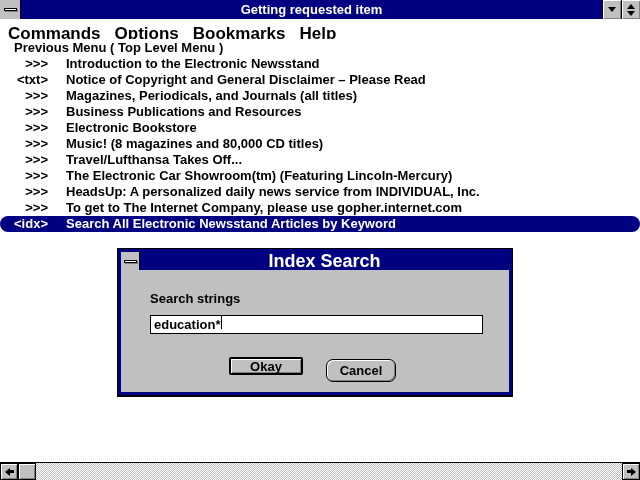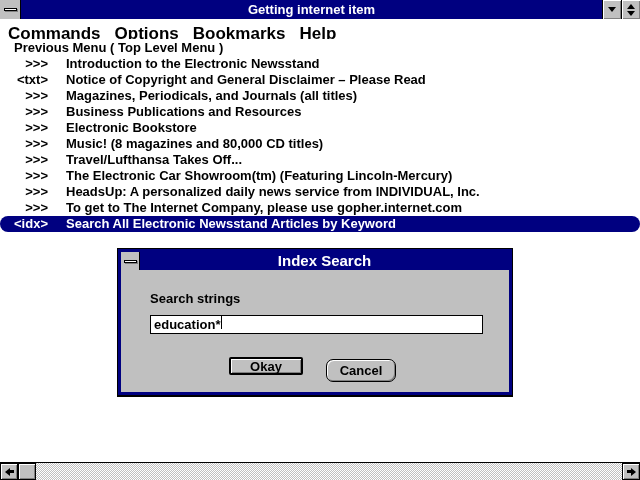--- a/index.html
+++ b/index.html
@@ -55,21 +55,21 @@
     position:absolute; left:117px; top:248px; width:396px; height:148px;
     background:#000080; border:1px solid #000; padding:3px;
     box-shadow:0 1px 0 #000; z-index:5;
   }
   .dialog-inner { position:relative; width:100%; height:100%; background:#c0c0c0; }
   .dlg-titlebar { height:18px; background:#000080; display:flex; align-items:stretch; }
   .dlg-sysbox {
     width:19px; background:#c0c0c0; border-right:1px solid #000;
     display:flex; align-items:center; justify-content:center;
   }
-  .dlg-title { flex:1; color:#fff; font-size:15px; text-align:center; line-height:18px; }
+  .dlg-title { flex:1; color:#fff; font-size:18px; text-align:center; line-height:18px; }
   .dlg-label { position:absolute; left:29px; top:39px; font-size:13px; color:#000; }
   .textbox {
     position:absolute; left:29px; top:63px; width:333px; height:19px;
     background:#fff; border:1px solid #000;
     font-size:13px; line-height:17px; padding-left:3px;
     display:flex; align-items:flex-start; cursor:text;
   }
   .caret { display:inline-block; width:1px; height:13px; background:#000; margin-left:1px; }
   .push-btn {
     position:absolute; background:#c0c0c0; color:#000;
@@ -107,21 +107,21 @@
   .ah-right { width:0; height:0; border-top:4px solid transparent; border-bottom:4px solid transparent; border-left:5px solid #000; }
   .a-shaft { width:4px; height:3px; background:#000; }
 </style>
 </head>
 <body>
 
 <div class="titlebar">
   <div class="sysbox">
     <div class="sys-dash"></div>
   </div>
-  <div class="title-text">Getting internet item</div>
+  <div class="title-text">Getting requested item</div>
   <div class="tb-btn">
     <div class="tri-down"></div>
   </div>
   <div class="tb-btn">
     <div class="tri-up"></div>
     <div class="tri-down"></div>
   </div>
 </div>
 
 <div class="menubar">

